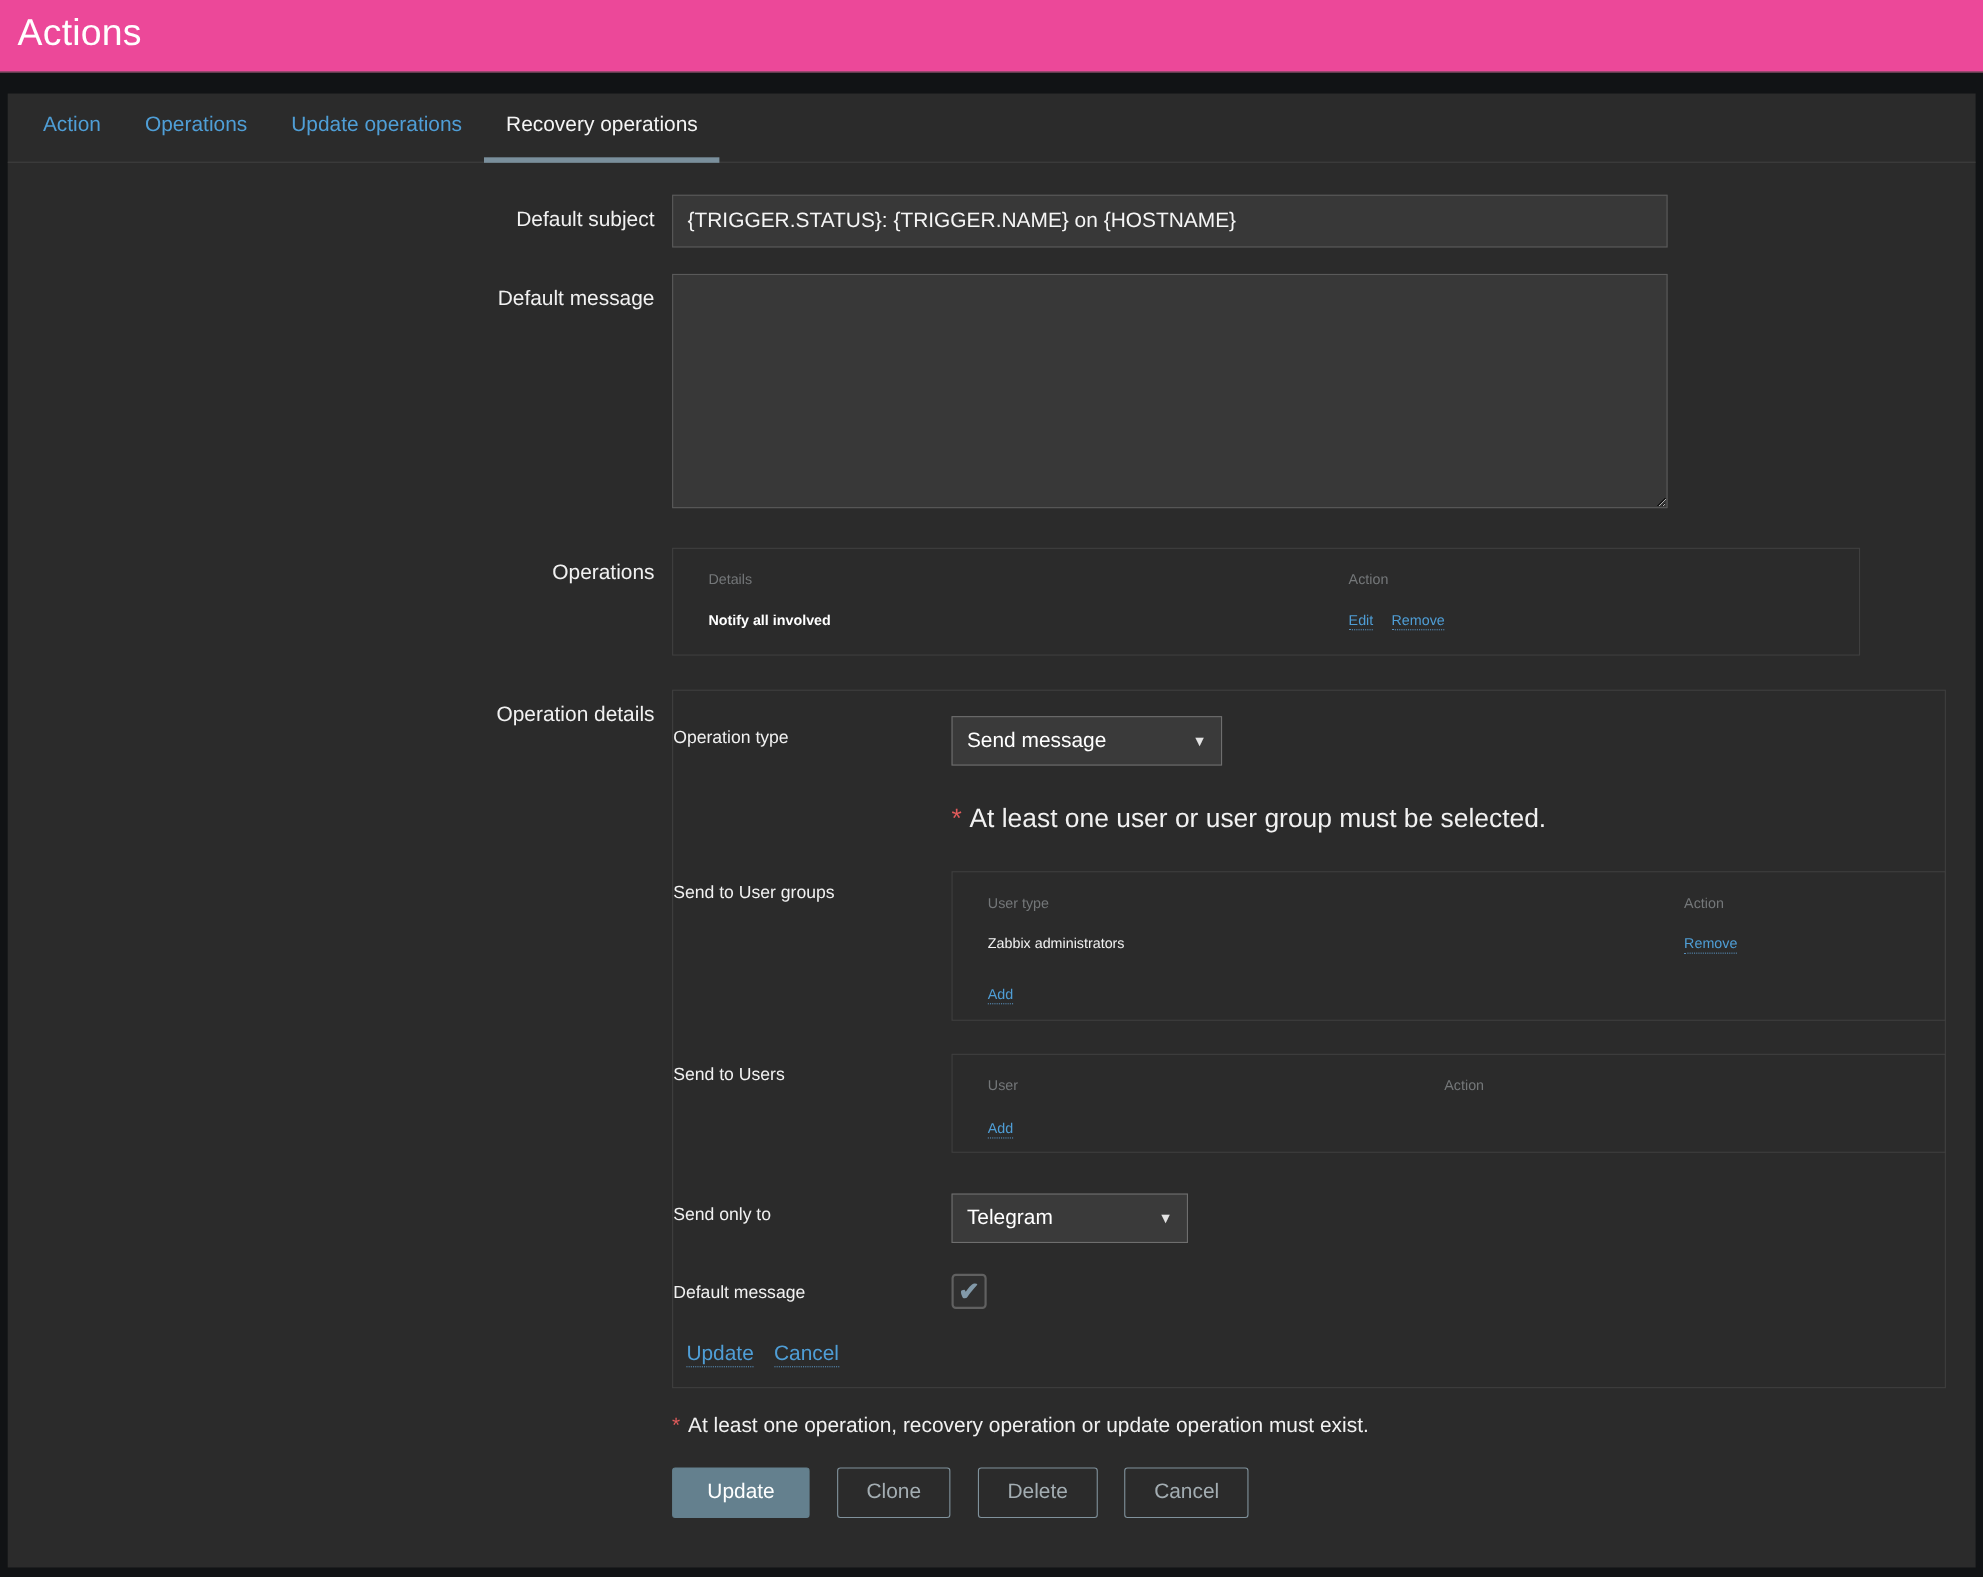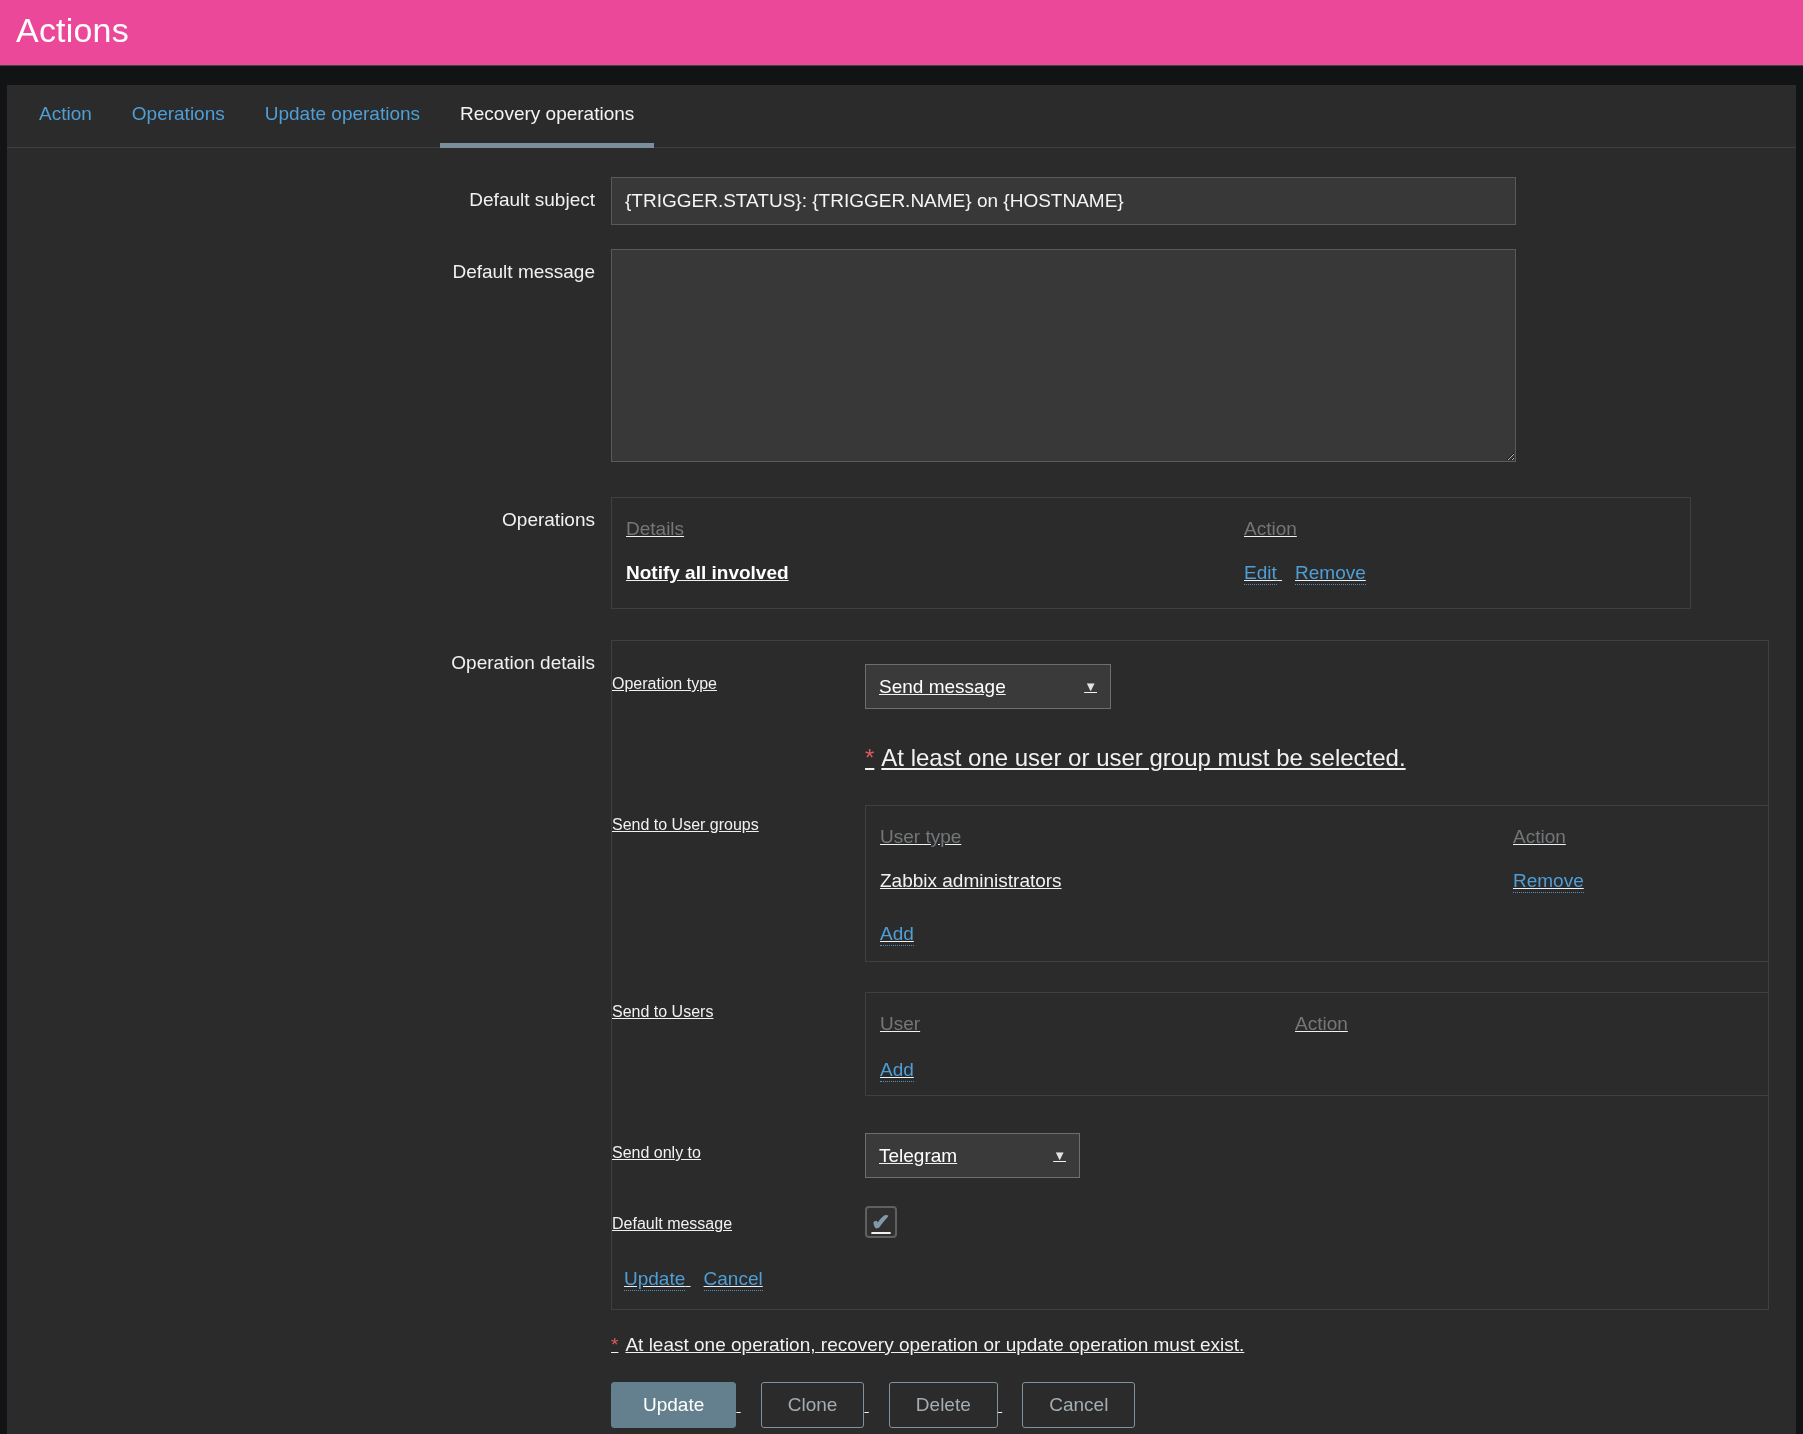--- a/index.html
+++ b/index.html
@@ -30,35 +30,35 @@
     color: #4f9ed6; cursor: pointer; border-bottom: 5px solid transparent; margin-bottom: -1px;
   }
   .tab.active { color: #f4f4f4; border-bottom-color: #7a8f9c; }
 
   
   .form { padding-top: 29px; }
   .frow { display: flex; align-items: flex-start; }
   .frow > .lbl {
     flex: 0 0 588px; text-align: right; font-size: 19px; color: #f1f1f1; padding-top: 12px;
   }
-  .frow > .fld { margin-left: 16px; text-decoration: underline; }
+  .frow > .fld { margin-left: 16px; }
 
   .text-input {
     width: 905px; height: 48px; background: #383838; border: 1px solid #5a5a5a;
     color: #f5f5f5; font-size: 19px; padding: 0 13px;
     font-family: "Liberation Sans", sans-serif;
   }
   .msg-textarea {
     width: 905px; height: 213px; background: #383838; border: 1px solid #5a5a5a;
     color: #f5f5f5; font-size: 19px; padding: 8px 13px; resize: both;
     font-family: "Liberation Sans", sans-serif;
   }
 
   
-  .tbl { border: 1px solid #3f3f3f; padding: 12px 14px; font-size: 19px; }
+  .tbl { border: 1px solid #3f3f3f; padding: 12px 32px; font-size: 13px; }
   .tbl .thead { display: flex; color: #747779; margin: 8px 0 0 0; }
   .tbl .trow  { display: flex; align-items: baseline; }
 
   .link { color: #4f9ed6; text-decoration: none; cursor: pointer;
           border-bottom: 1px dotted rgba(95,160,210,.85); padding-bottom: 1px; }
   .link + .link { margin-left: 13px; }
 
   
   .op-table { width: 1080px; margin-bottom: 0; padding-bottom: 24px; }
   .op-table .cell-details { flex: 1; }

